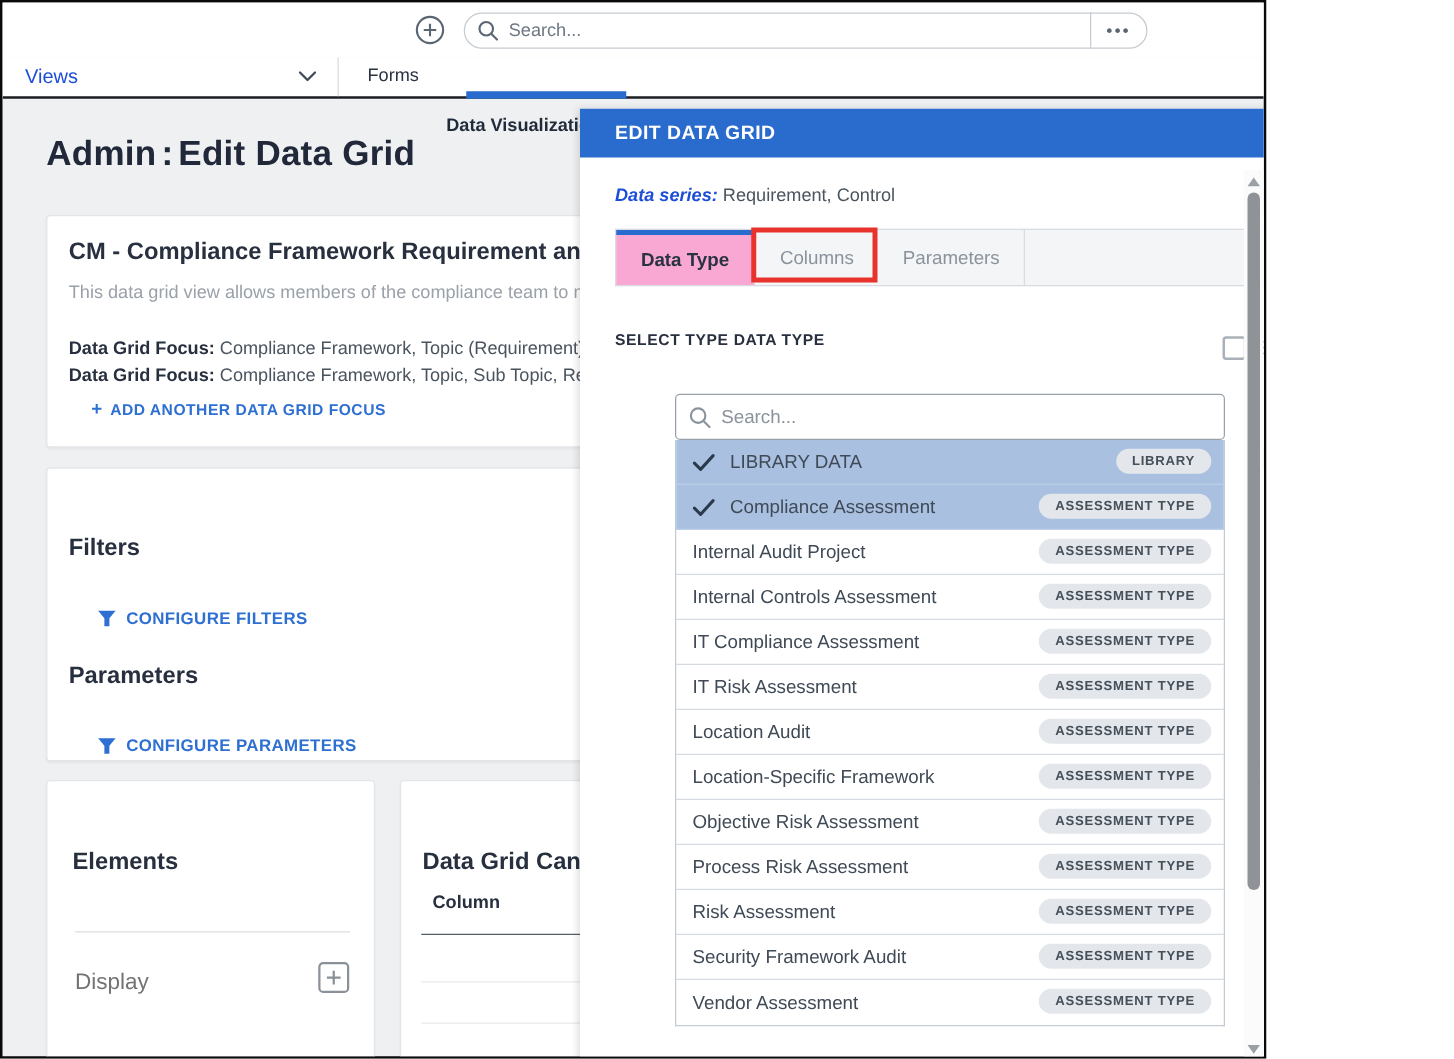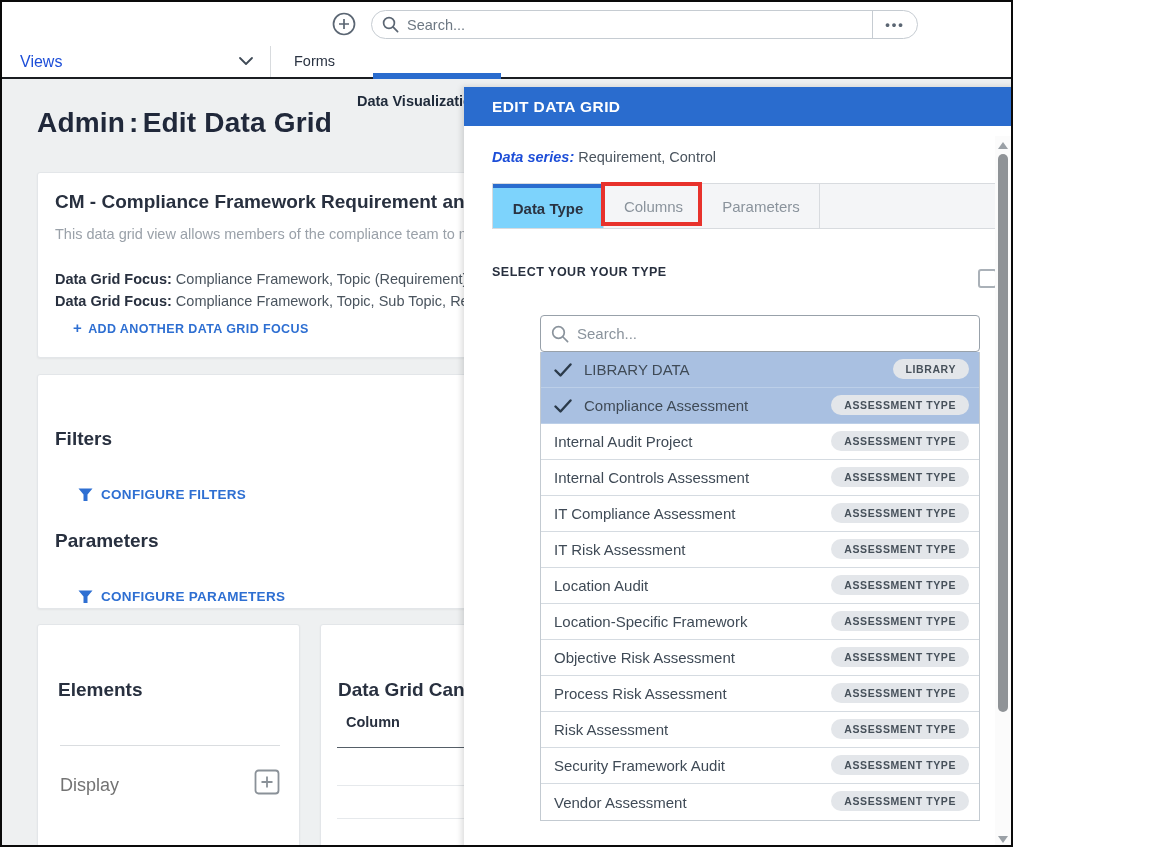--- a/index.html
+++ b/index.html
@@ -94,21 +94,21 @@
   .data-series { position:absolute; left:28px; top:62px; font-size:14.5px; color:#4a545e; }
   .data-series b { color:#1d4ed8;font-style:italic; }
   .tabstrip {
     position:absolute; left:28px; top:96px; width:628px; height:46px;
     background:#f4f5f7; border:1px solid #d8dbdf; display:flex;
   }
   .ptab {
     height:100%; display:flex; align-items:center; justify-content:center;
     font-size:15px; color:#8a939c; cursor:pointer;
   }
-  .ptab-datatype { width:111px; background:#7dd3fc; border-top:4px solid #2a6cce; border-right:1px solid #d8dbdf; color:#2a3342; font-weight:bold;text-align:center; }
+  .ptab-datatype { width:111px; background:#f9a8d4; border-top:4px solid #2a6cce; border-right:1px solid #d8dbdf; color:#2a3342; font-weight:bold;text-align:center; }
   .ptab-columns { width:99px; }
   .ptab-params { width:117px; border-right:1px solid #d8dbdf; }
   .red-box {
     position:absolute; left:137px; top:95px; width:101px; height:44px;
     border:4px solid #e8322c; pointer-events:none; z-index:5;
   }
   .select-heading { position:absolute; left:28px; top:178px; font-size:12.5px; font-weight:bold; color:#28303f; letter-spacing:0.5px; }
   .select-all { position:absolute; left:514px; top:182px; display:flex; align-items:center; cursor:pointer; }
   .select-all .box { width:19px; height:19px; border:2px solid #aab1b8; border-radius:3px; background:#fff; }
   .select-all .lbl { margin-left:8px; font-size:15px; color:#3f4a56; }
@@ -275,21 +275,21 @@
       <b>Data series:</b><span> Requirement, Control</span>
     </div>
 
     <div class="tabstrip">
       <div class="ptab ptab-datatype">Data Type</div>
       <div class="ptab ptab-columns">Columns</div>
       <div class="ptab ptab-params">Parameters</div>
     </div>
     <div class="red-box"></div>
 
-    <div class="select-heading">SELECT YOUR YOUR TYPE</div>
+    <div class="select-heading">SELECT TYPE DATA TYPE</div>
 
     <div class="select-all">
       <span class="box"></span>
       <span class="lbl">Select All</span>
     </div>
 
     <div class="dt-search">
       <span class="mag">
         <svg width="18" height="18" viewBox="0 0 18 18">
             <circle cx="7.5" cy="7.5" r="5.8" fill="none" stroke="#8a939c" stroke-width="1.7"></circle>

